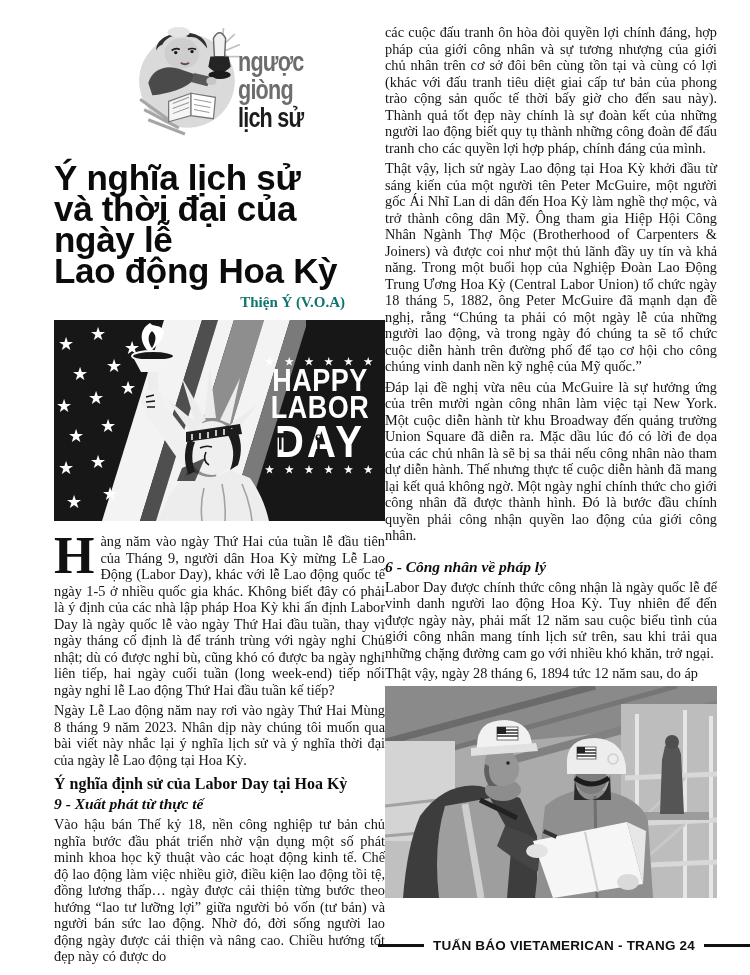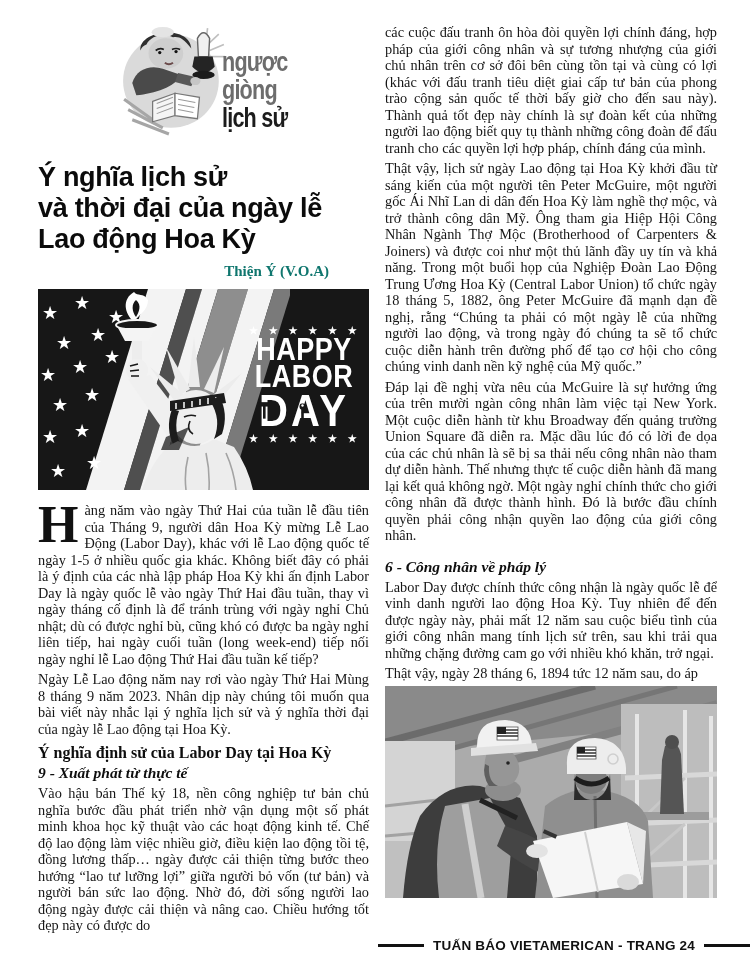--- a/index.html
+++ b/index.html
@@ -1,34 +1,34 @@
 <!DOCTYPE html>
 <html><head>
 <meta charset="utf-8">
 <style>
   html,body{margin:0;padding:0;}
   body{width:750px;height:975px;background:#ffffff;position:relative;overflow:hidden;
        font-family:"Liberation Serif", serif;color:#161616;}
   .page{position:absolute;inset:0;background:#fff;}
 
   
-  .col-left{position:absolute;left:38px;top:20px;width:331px;}
+  .col-left{position:absolute;left:54px;top:20px;width:331px;}
   .col-right{position:absolute;left:385px;top:24px;width:332px;}
 
   
   .masthead{position:relative;height:136px;}
   .boy-art{position:absolute;left:84px;top:2px;width:104px;height:114px;}
   .logo{position:absolute;left:184px;top:28px;font-family:"Liberation Sans",sans-serif;
         font-weight:700;transform:scaleX(.8);transform-origin:left top;letter-spacing:-1px;}
   .logo-l1{font-size:27px;line-height:28px;color:#6d6d6d;}
   .logo-l2{font-size:27px;line-height:28px;color:#1c1c1c;}
 
   
   .headline{margin-top:6px;font-family:"Liberation Sans",sans-serif;font-weight:700;
-            font-size:27px;line-height:31px;color:#0b0b0b;letter-spacing:-.3px;}
+            font-size:35px;line-height:31px;color:#0b0b0b;letter-spacing:-.3px;}
   .byline{margin-top:8px;padding-right:40px;text-align:right;font-weight:700;font-size:15px;color:#0f766e;}
 
   
   .banner{margin-top:9px;width:331px;height:201px;background:#171717;position:relative;overflow:hidden;}
   .banner svg{position:absolute;left:0;top:0;}
   .banner-text{position:absolute;left:211px;top:36px;width:110px;text-align:center;color:#fff;
                font-family:"Liberation Sans",sans-serif;font-weight:700;}
   .b-stars{font-size:10px;letter-spacing:4px;white-space:nowrap;color:#fff;}
   .b-word{font-size:27px;line-height:27px;transform:scaleY(1.18);letter-spacing:.5px;}
   .b-day{position:relative;font-size:40px;line-height:37px;letter-spacing:3px;transform:scaleY(1.1);margin:3px 0 2px;}

